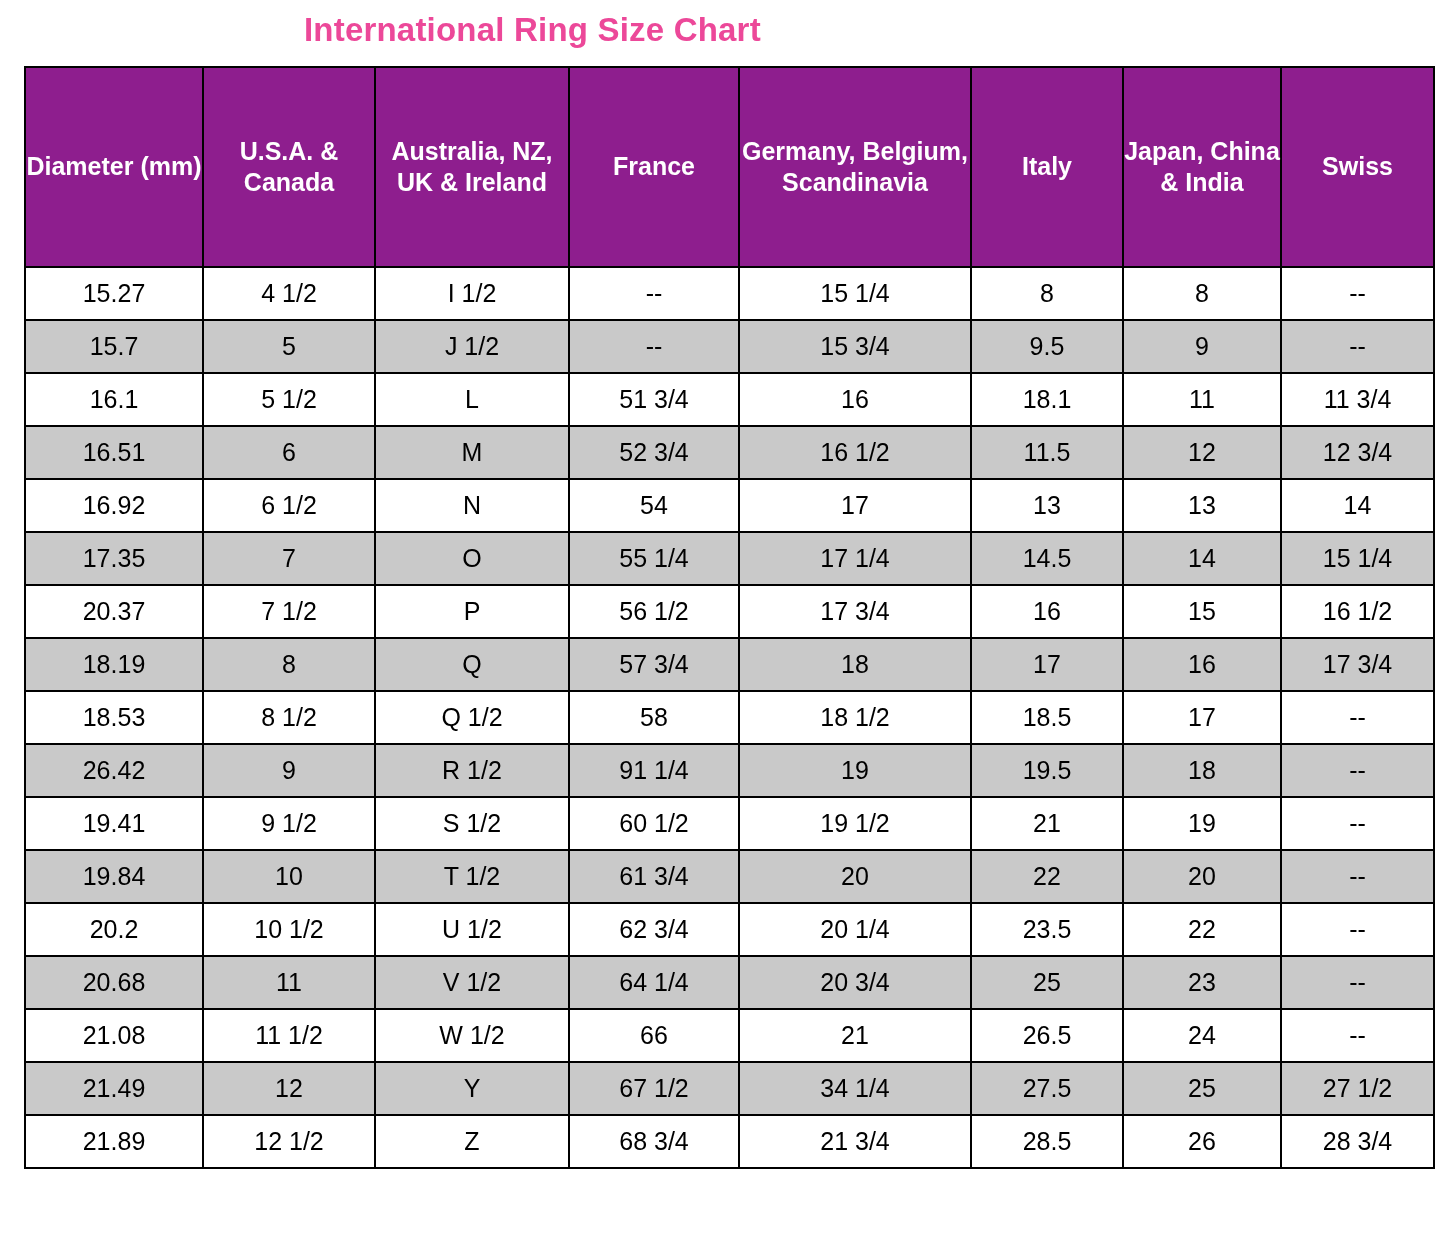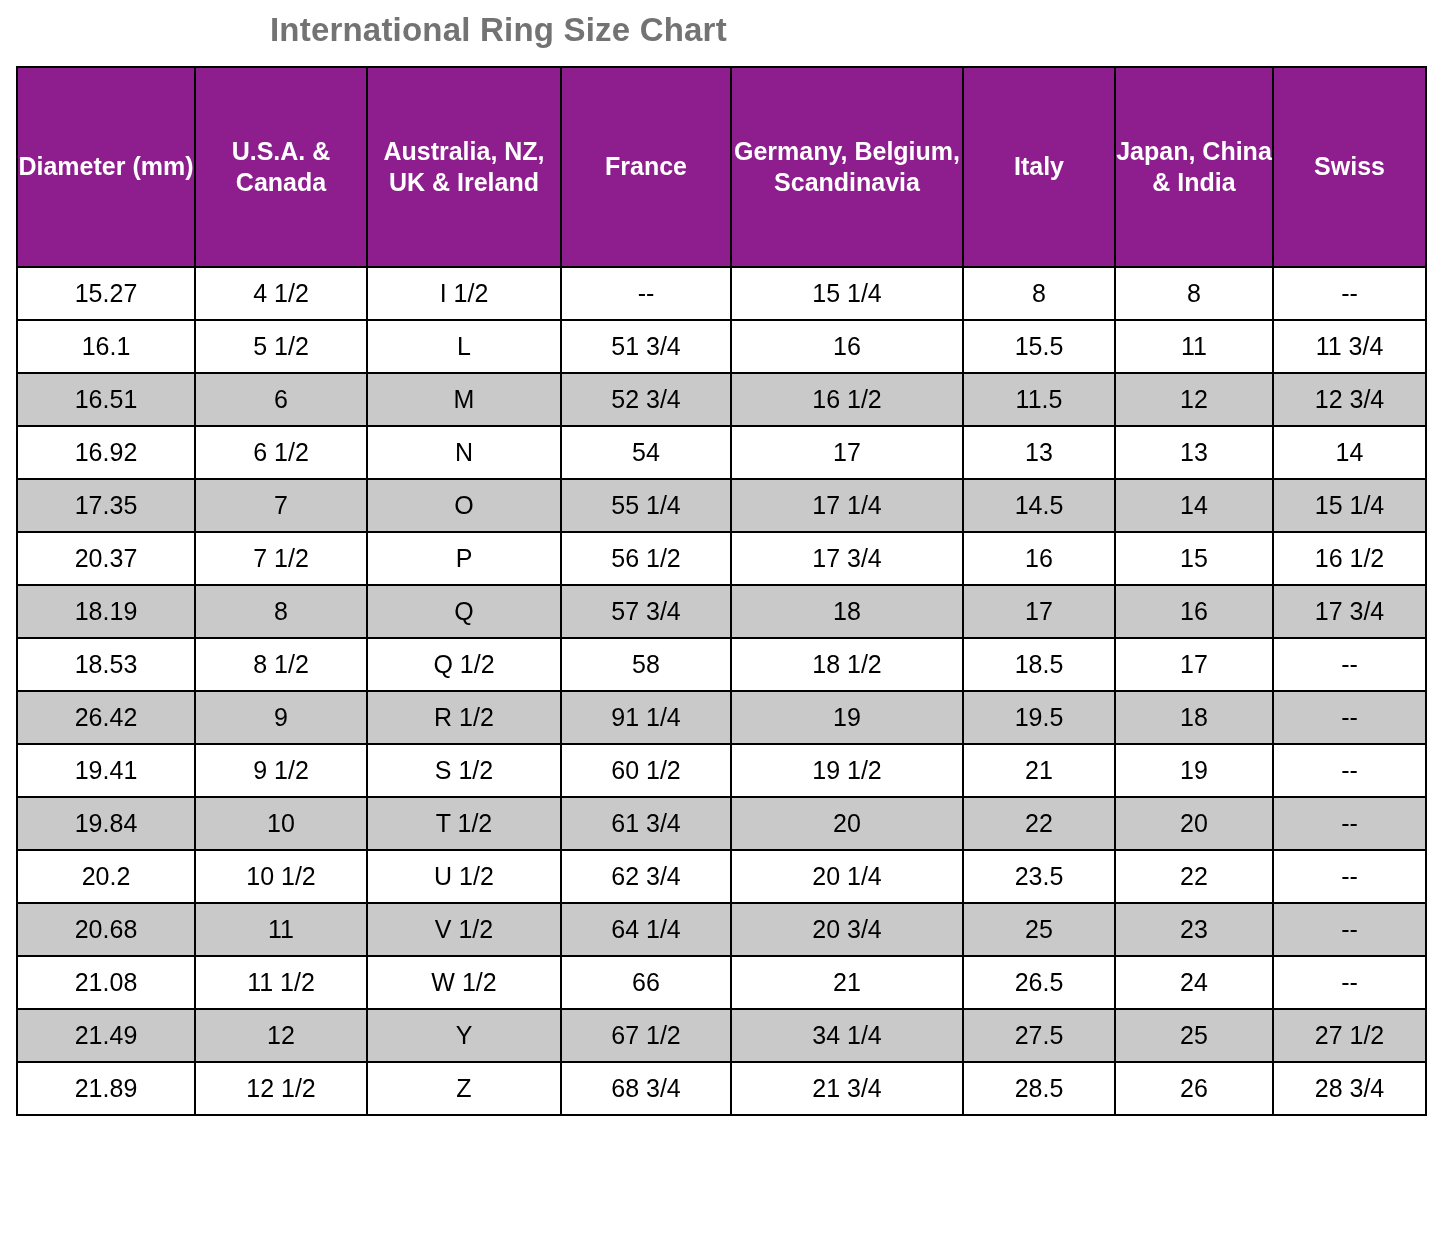--- a/index.html
+++ b/index.html
@@ -16,30 +16,31 @@
   }
   .page {
     position: relative;
     width: 1445px;
     height: 1243px;
     box-sizing: border-box;
   }
   .chart-title {
     font-size: 33px;
     font-weight: bold;
-    color: #737373;
+    color: #ec4899;
     padding: 10px 0 16px 270px;
     letter-spacing: 0.2px;
     line-height: 1.2;
+    margin-left: 34px;
   }
   table.ring-table {
     border-collapse: collapse;
     table-layout: fixed;
     width: 1409px;
-    margin-left: 16px;
+    margin-left: 24px;
     border: 2px solid #000000;
   }
   table.ring-table th,
   table.ring-table td {
     border: 2px solid #000000;
     text-align: center;
     vertical-align: middle;
     font-size: 25px;
     padding: 0;
   }
@@ -104,27 +105,37 @@
       <tr>
         <td>15.27</td>
         <td>4 1/2</td>
         <td>I 1/2</td>
         <td>--</td>
         <td>15 1/4</td>
         <td>8</td>
         <td>8</td>
         <td>--</td>
       </tr>
+      <tr class="alt">
+        <td>15.7</td>
+        <td>5</td>
+        <td>J 1/2</td>
+        <td>--</td>
+        <td>15 3/4</td>
+        <td>9.5</td>
+        <td>9</td>
+        <td>--</td>
+      </tr>
       <tr>
         <td>16.1</td>
         <td>5 1/2</td>
         <td>L</td>
         <td>51 3/4</td>
         <td>16</td>
-        <td>15.5</td>
+        <td>18.1</td>
         <td>11</td>
         <td>11 3/4</td>
       </tr>
       <tr class="alt">
         <td>16.51</td>
         <td>6</td>
         <td>M</td>
         <td>52 3/4</td>
         <td>16 1/2</td>
         <td>11.5</td>

